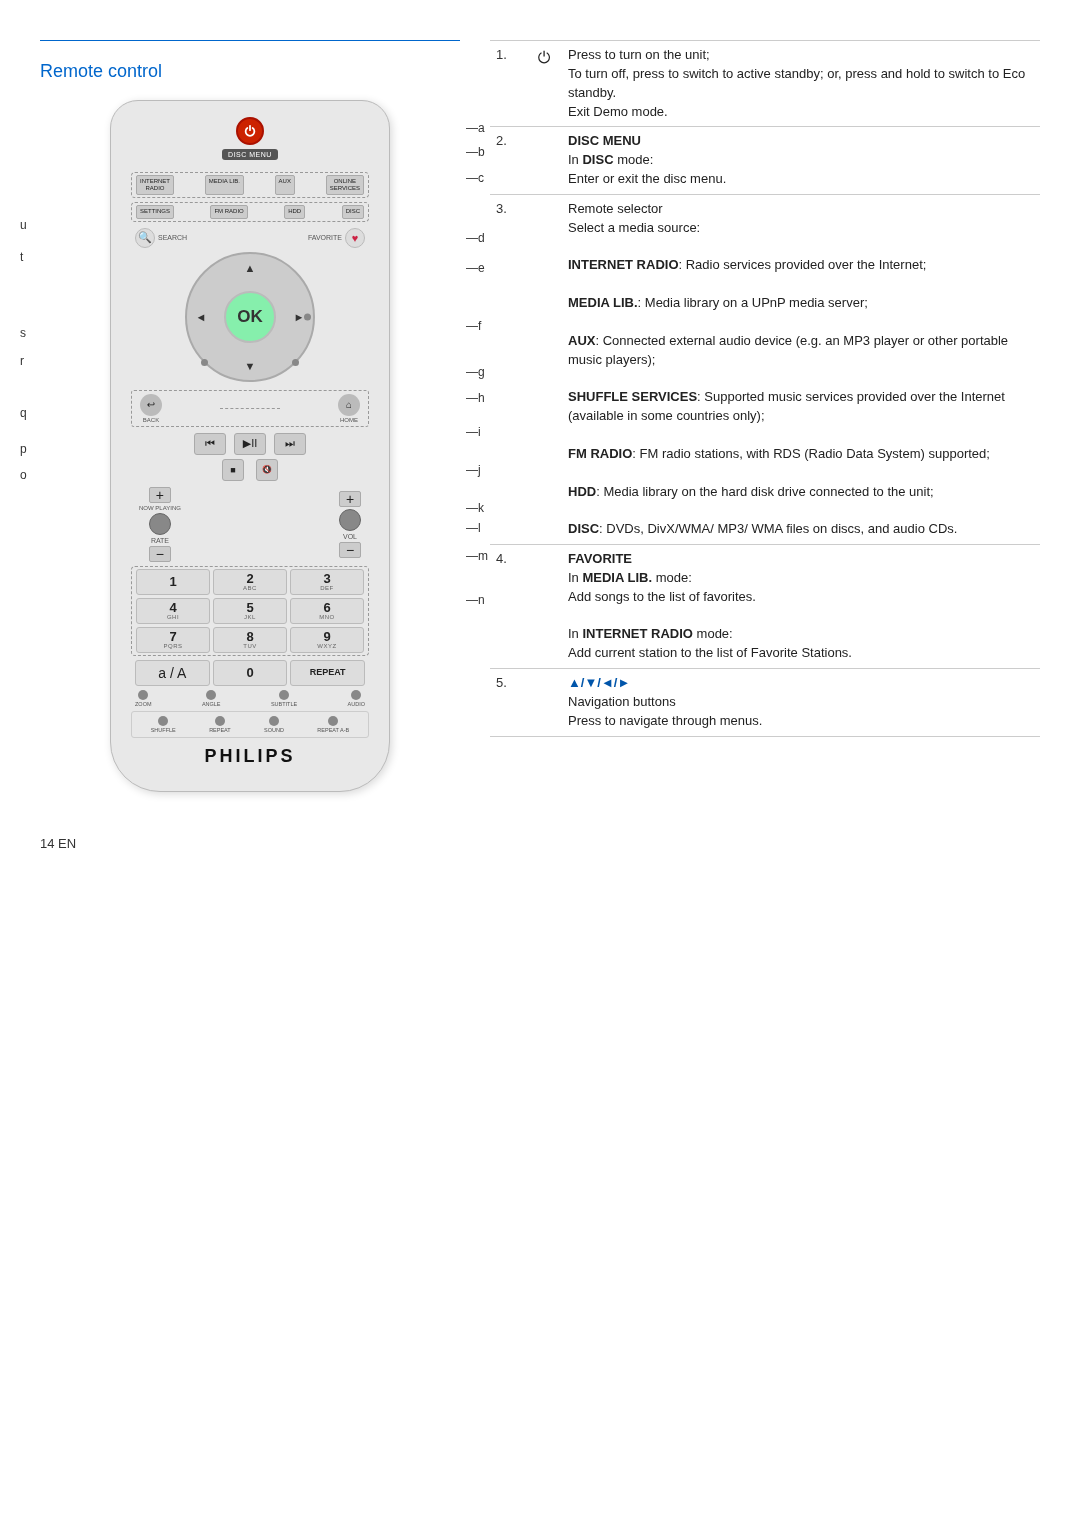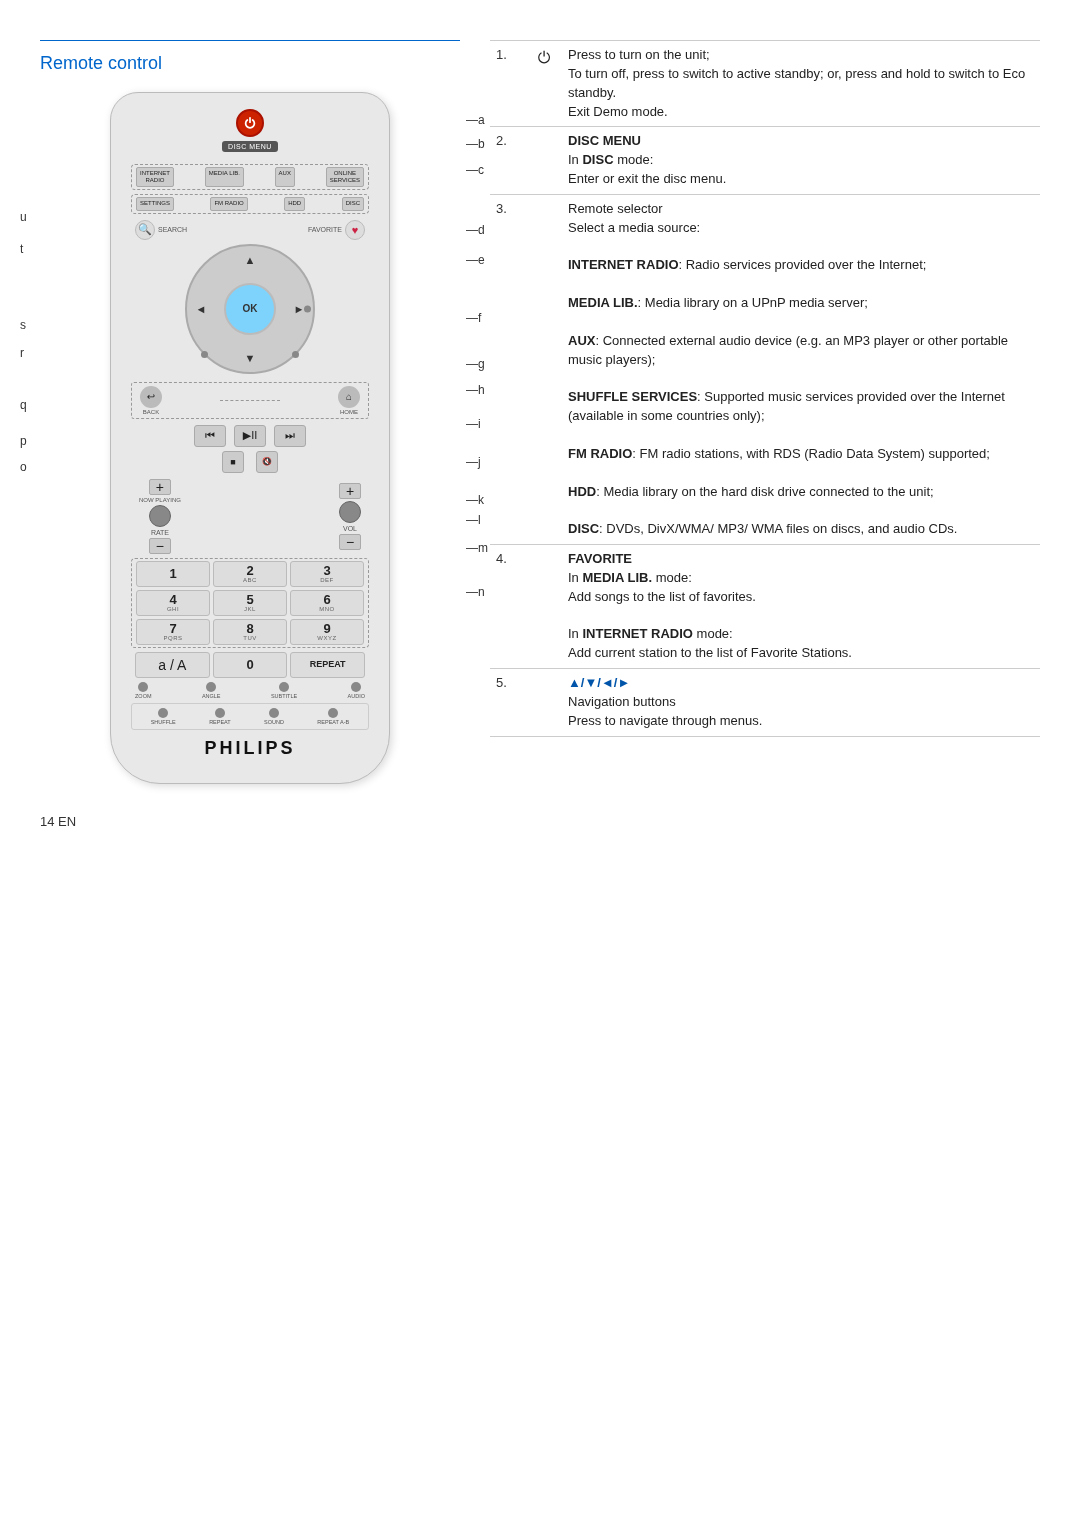--- a/index.html
+++ b/index.html
@@ -23,21 +23,21 @@
     
     .left-col {
       width: 420px;
       flex-shrink: 0;
     }
 
     .section-title {
       font-size: 18px;
       color: #0066cc;
       border-top: 1.5px solid #0066cc;
-      padding-top: 12px;
+      padding-top: 20px;
       margin-bottom: 18px;
       font-weight: normal;
     }
 
     
     .remote-wrapper {
       display: flex;
       justify-content: center;
       position: relative;
     }
@@ -181,26 +181,26 @@
       display: flex;
       align-items: center;
       justify-content: center;
       position: relative;
     }
 
     .nav-ok {
       width: 52px;
       height: 52px;
       border-radius: 50%;
-      background: #7dd3fc;
+      background: #86efac;
       border: 2px solid #bbb;
       display: flex;
       align-items: center;
       justify-content: center;
-      font-size: 10px;
+      font-size: 17px;
       font-weight: bold;
       color: #333;
       z-index: 2;
     }
 
     .nav-arrow {
       position: absolute;
       width: 16px;
       height: 16px;
       display: flex;
@@ -476,21 +476,21 @@
     }
 
     .bold { font-weight: bold; }
 
     .nav-sym {
       color: #0055aa;
       font-weight: bold;
     }
 
     .page-footer {
-      margin-top: 30px;
+      margin-top: 44px;
       font-size: 13px;
       color: #333;
     }
 
     .dashed-border {
       border: 1.5px dashed #999;
       border-radius: 4px;
       padding: 2px 4px;
     }
 

